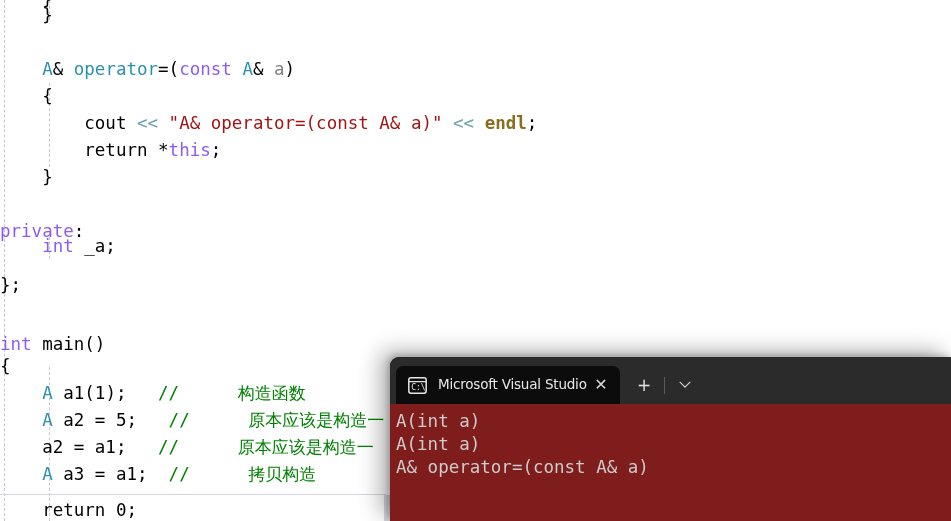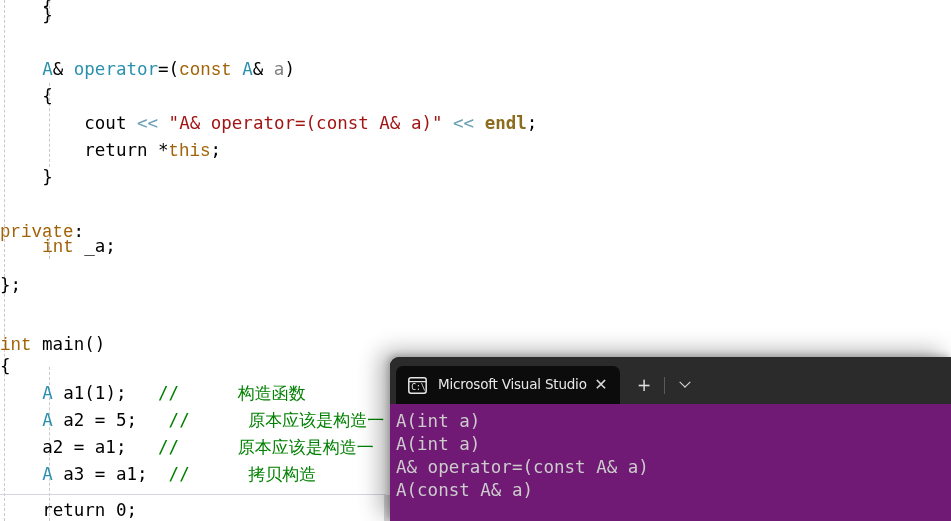--- a/index.html
+++ b/index.html
@@ -48,21 +48,21 @@
 
   
   .current-line-border {
     position: absolute;
     left: 0;
     width: 386px;
     border-top: 1px solid #d6d6e0;
   }
 
   
-  .tok-kw      { color: #a16207; font-family: Liberation Mono, monospace; }  
+  .tok-kw      { color: #8b5cf6; }  
   .tok-ret     { color: #000000; text-align: center; }  
   .tok-type    { color: #2b91af; }  
   .tok-str     { color: #a31515; }  
   .tok-cmt     { color: #008000; }  
   .tok-op      { color: #6a9fb5; }  
   .tok-id      { color: #000000; }  
   .tok-endl    { color: #8a6d1d; font-weight: bold; }  
   .tok-dim     { color: #808080; }
 
   .cmt-cn {
@@ -158,21 +158,21 @@
   .chev {
     display: inline-block;
     width: 8px; height: 8px;
     border-right: 1.6px solid #dddddd;
     border-bottom: 1.6px solid #dddddd;
     transform: rotate(45deg) translate(-2px,-2px);
   }
 
   #console-body {
     position: relative;
-    background: #701a75;
+    background: #7f1d1d;
     padding: 6px 14px 0 3px;
     height: 117px;
   }
   .console-line {
     color: #cccccc;
     font-family: "DejaVu Sans Mono", "Liberation Mono", monospace;
     font-size: 17.5px;
     line-height: 23px;
     white-space: pre;
     padding-left: 3px;
@@ -251,18 +251,17 @@
           <i class="chev"></i>
         </span>
       </div>
 
     </div>
 
     <div id="console-body">
         <div class="console-line">A(int a)</div>
         <div class="console-line">A(int a)</div>
         <div class="console-line">A&amp; operator=(const A&amp; a)</div>
-        <div class="console-line">A(const A&amp; a)</div>
       </div>
 
   </div>
 
 </div>
 
 </body></html>

